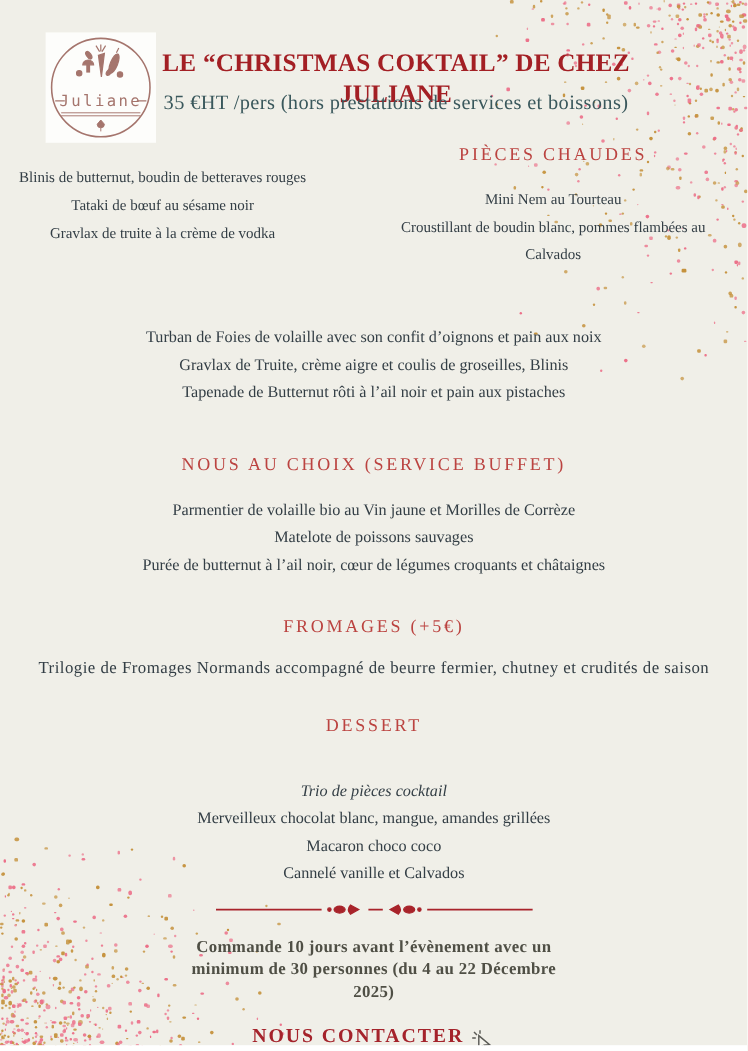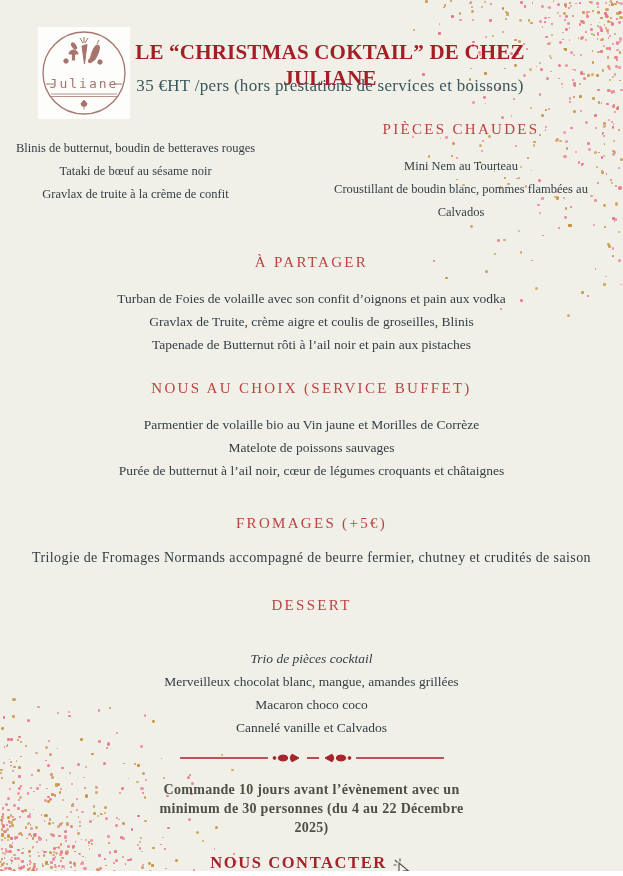--- a/index.html
+++ b/index.html
@@ -912,36 +912,35 @@
       </svg>
     </div>
 
     <div class="abs title">LE “CHRISTMAS COKTAIL” DE CHEZ JULIANE</div>
     <div class="abs price">35 €HT /pers  (hors prestations de services et boissons)</div>
 
     <div class="abs center col-left">
       <div class="col-items">
         <p class="item">Blinis de butternut, boudin de betteraves rouges</p>
         <p class="item">Tataki de bœuf au sésame noir</p>
-        <p class="item">Gravlax de truite à la crème de confit</p>
+        <p class="item">Gravlax de truite à la crème de vodka</p>
       </div>
     </div>
 
     <div class="abs center col-right">
       <h3 class="heading">PIÈCES CHAUDES</h3>
       <div class="col-items">
         <p class="item">Mini Nem au Tourteau</p>
         <p class="item">Croustillant de boudin blanc, pommes flambées au Calvados</p>
       </div>
     </div>
 
     <div class="abs sec" style="top:253px">
-      <h3 class="heading">À PARTAGER</h3>
       <div style="margin-top:16px">
-        <p class="item mid">Turban de Foies de volaille avec son confit d’oignons et pain aux vodka</p>
+        <p class="item mid">Turban de Foies de volaille avec son confit d’oignons et pain aux noix</p>
         <p class="item mid">Gravlax de Truite, crème aigre et coulis de groseilles, Blinis</p>
         <p class="item mid">Tapenade de Butternut rôti à l’ail noir et pain aux pistaches</p>
       </div>
     </div>
 
     <div class="abs sec" style="top:379px">
       <h3 class="heading">NOUS AU CHOIX (SERVICE BUFFET)</h3>
       <div style="margin-top:16px">
         <p class="item mid">Parmentier de volaille bio au Vin jaune et Morilles de Corrèze</p>
         <p class="item mid">Matelote de poissons sauvages</p>

